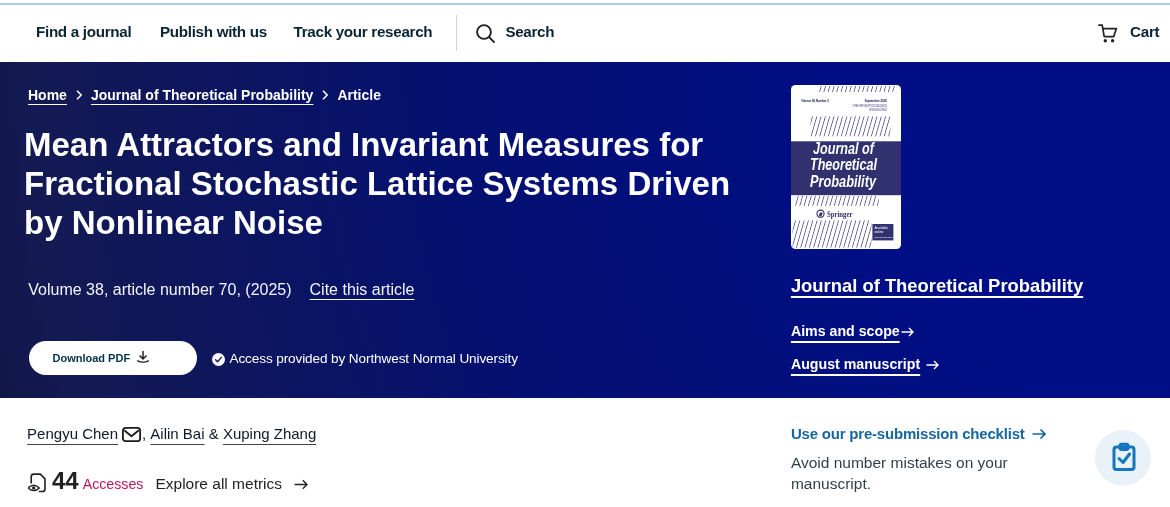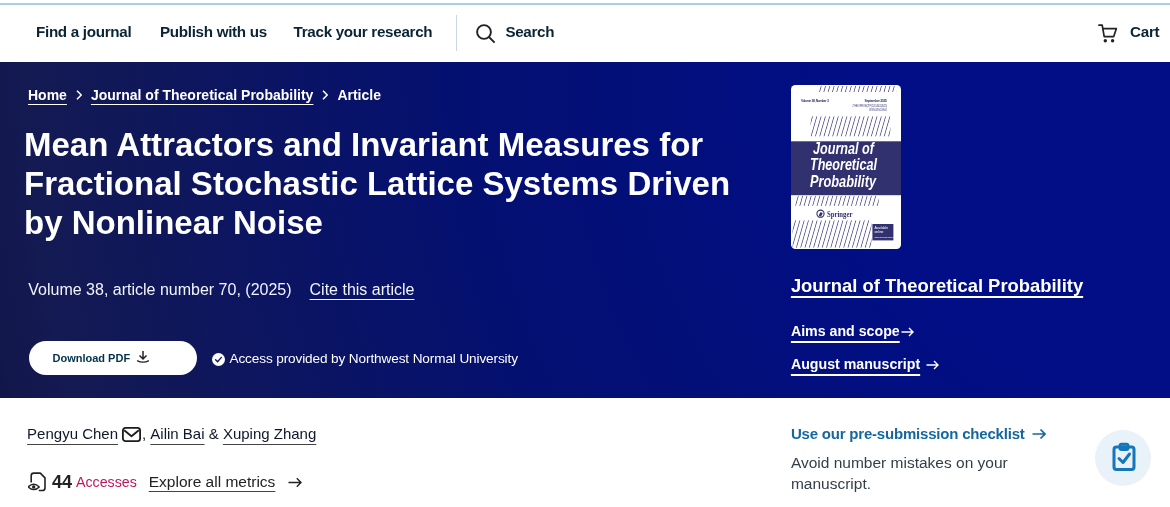--- a/index.html
+++ b/index.html
@@ -38,23 +38,23 @@
   #jlink { position:absolute; left:790.9px; top:214.4px; font-size:18.4px; line-height:20px; font-weight:bold; color:#fff; text-decoration:underline; text-underline-offset:4px; text-decoration-thickness:1.5px; }
   .rlink { position:absolute; left:790.9px; font-size:14.2px; line-height:15px; font-weight:bold; color:#fff; }
   .rlink .txt { text-decoration:underline; text-underline-offset:4.5px; text-decoration-thickness:1.5px; }
   .rlink svg { position:absolute; top:2.5px; }
 
   
   #authors { position:absolute; left:27.1px; top:424.7px; font-size:15px; line-height:17px; color:#0f172a; }
   #authors a { text-decoration:underline; text-decoration-color:#444; text-underline-offset:5px; text-decoration-thickness:1.3px; }
   #authors svg { vertical-align:-3px; margin-left:4px; margin-right:1px; }
   #metrics { position:absolute; left:28px; top:470.8px; font-size:15.5px; line-height:20px; color:#222; }
-  #metrics .num { font-weight:bold; font-size:18px; }
+  #metrics .num { font-weight:bold; font-size:24px; }
   #metrics .grey { color:#be185d; font-size:14.2px; margin-left:4px; }
-  #metrics .link { text-decoration:underline; text-decoration-color:#444; text-underline-offset:4px; text-decoration-thickness:1px; margin-left:12px;margin-top:28px; }
+  #metrics .link { text-decoration-color:#444; text-underline-offset:4px; text-decoration-thickness:1px; margin-left:12px;margin-top:28px; }
 
   #checkl { position:absolute; left:790.9px; top:425.6px; font-size:15px; line-height:16px; font-weight:bold; letter-spacing:-0.2px; color:#16679f; }
   #checkl .txt { text-underline-offset:4px; text-decoration-thickness:1.5px; }
   #avoid { position:absolute; left:790.9px; top:453.2px; width:260px; font-size:15.5px; line-height:20.5px; color:#333f48; }
   #chat { position:absolute; left:1094.6px; top:429.9px; width:56px; height:56px; border-radius:50%; background:#e9f1f9; }
 </style>
 </head>
 <body>
 <div id="page">
 

